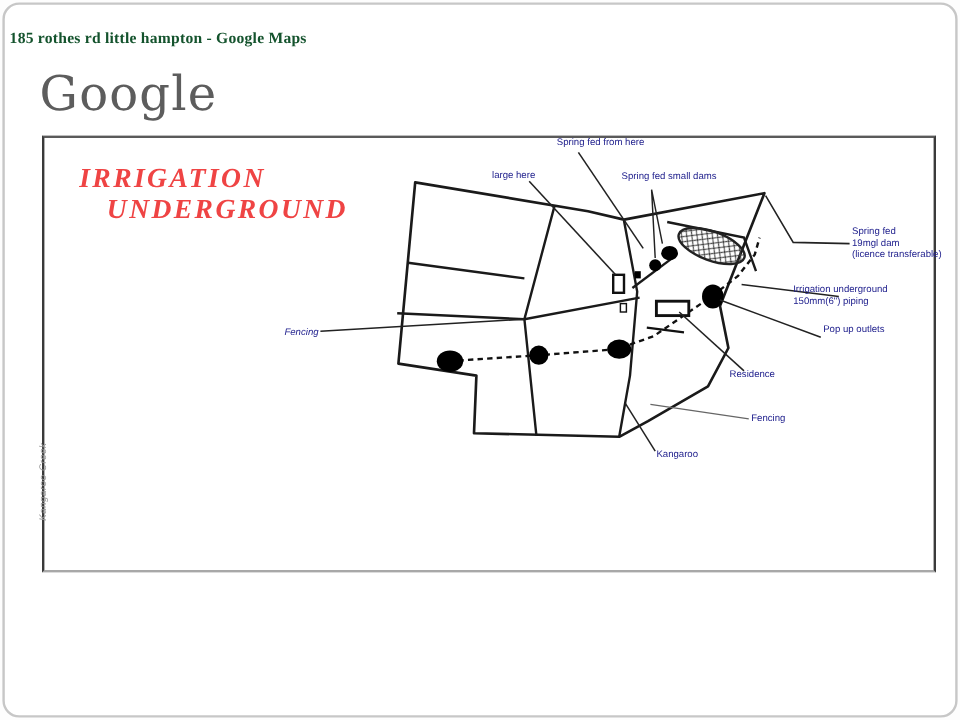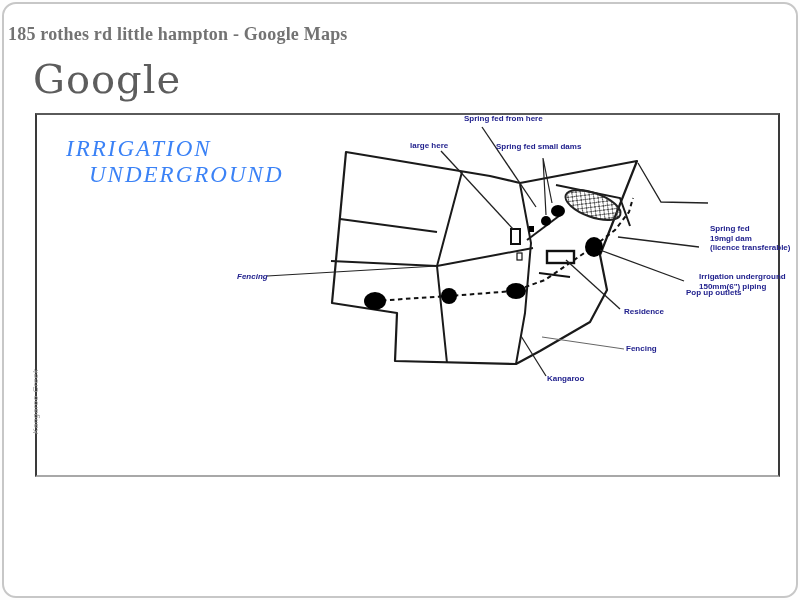--- a/index.html
+++ b/index.html
@@ -7,60 +7,60 @@
     width:800px;height:600px;position:relative;background:#fdfdfd;
     font-family:"Liberation Sans",sans-serif;overflow:hidden;
   }
   
   .page-frame{
     position:absolute;left:2px;top:2px;right:2px;bottom:2px;
     border:2px solid #c7c7c7;border-radius:14px;background:#ffffff;
   }
   .doc-title{
     position:absolute;left:8px;top:24px;
-    font-family:"Liberation Serif",serif;font-weight:bold;font-size:18px;
-    color:#737373;letter-spacing:.2px;
+    font-family:"Liberation Serif",serif;font-weight:bold;font-size:13px;
+    color:#14532d;letter-spacing:.2px;
   }
   .google-logo{
     position:absolute;left:33px;top:56px;
     font-family:"DejaVu Serif",serif;font-size:40px;color:#414141;
     letter-spacing:1px;opacity:.85;
   }
   
   .map-box{
     position:absolute;left:35px;top:113px;width:745px;height:364px;
     background:#ffffff;
     border-top:2px solid #5a5a5a;border-left:2px solid #3a3a3a;
     border-right:2px solid #3a3a3a;border-bottom:2px solid #a8a8a8;
     box-sizing:border-box;
   }
   .heading-1,.heading-2{
     position:absolute;font-family:"Liberation Serif",serif;
-    font-style:italic;font-weight:normal;color:#3b82f6;font-size:23px;
+    font-style:italic;font-weight:bold;color:#ef4444;font-size:23px;
     letter-spacing:2px;white-space:nowrap;
   }
   .heading-1{left:66px;top:136px;}
   .heading-2{left:89px;top:162px;}
   .creek{
     position:absolute;left:31px;top:434px;width:92px;height:12px;
     transform:rotate(-90deg);transform-origin:0 0;
     font-size:8px;font-style:italic;color:#979797;letter-spacing:.5px;
     white-space:nowrap;
   }
   .map-label{
-    position:absolute;color:#22228e;font-weight:bold;font-size:8px;
+    position:absolute;color:#22228e;font-weight:normal;font-size:8px;
     line-height:1.2;white-space:pre-line;
   }
   .lbl-spring-from-here{left:464px;top:114px;}
   .lbl-large-shed{left:410px;top:141px;}
-  .lbl-small-dams{left:496px;top:142px;}
-  .lbl-19mgl{left:710px;top:188px;margin-top:36px;}
-  .lbl-irrigation{left:699px;top:236px;margin-top:36px;}
-  .lbl-popup{left:686px;top:288px;}
-  .lbl-residence{left:624px;top:307px;}
+  .lbl-small-dams{left:518px;top:142px;}
+  .lbl-19mgl{left:710px;top:188px;}
+  .lbl-irrigation{left:661px;top:236px;}
+  .lbl-popup{left:686px;top:270px;}
+  .lbl-residence{left:608px;top:307px;}
   .lbl-fencing-right{left:626px;top:344px;}
   .lbl-driveway{left:547px;top:374px;}
   .lbl-fencing-left{left:237px;top:272px;font-style:italic;}
   svg.sketch{position:absolute;left:0;top:0;pointer-events:none;}
 </style>
 </head>
 <body>
 
 <div class="page-frame"></div>
 

